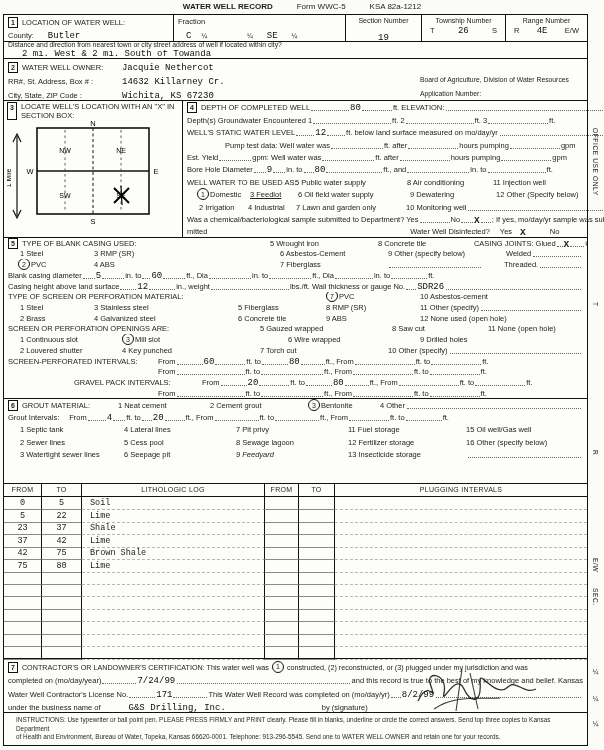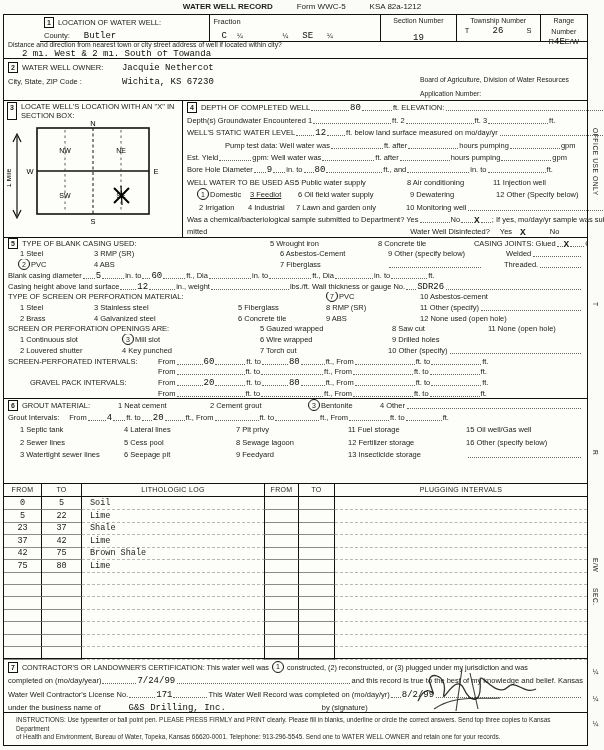--- a/index.html
+++ b/index.html
@@ -15,21 +15,21 @@
   .hx{font-family:"Liberation Mono","DejaVu Sans Mono",monospace;font-size:9.5px;font-weight:bold;line-height:9px;}
   .d{border-bottom:1.1px dotted #666;height:2px;margin:0 1px 2px;display:inline-block;flex:0 0 auto;}
   .df{flex:1 1 auto;border-bottom:1.1px dotted #666;height:2px;margin:0 2px 2px;}
   .sp{display:inline-block;flex:0 0 auto;}
   .cr{display:inline-flex;justify-content:center;align-items:center;width:10px;height:10px;border:1.2px solid #111;border-radius:50%;font-size:7px;line-height:9px;margin-right:1px;flex:0 0 auto;}
   .nb{display:inline-block;border:1px solid #111;font-size:7px;font-weight:bold;padding:0 2px;margin-right:4px;line-height:9px;flex:0 0 auto;}
   .cell{box-sizing:border-box;border-right:1px solid #111;}
   .fx{flex:0 0 auto;}
   
   .s1{height:44px;}
-  .s1top{display:flex;height:26px;border-bottom:1px solid #111;margin-left:36px;}
+  .s1top{display:flex;height:26px;border-bottom:1px solid #111;}
   .c-county{width:170px;}
   .c-frac{width:172px;}
   .c-secn{width:76px;text-align:center;}
   .c-town{width:84px;}
   .c-range{flex:1;border-right:none;}
   .hdrlbl{font-size:7px;line-height:11px;text-align:center;display:block;}
   .trr{display:flex;justify-content:space-between;padding:0 8px;align-items:baseline;}
   
   .s2{height:42px;}
   .s2 .ln{height:14px;}
@@ -146,20 +146,24 @@
           <span class="sp" style="width:14px;"></span>
           <span class="vl">2 mi. West &amp; 2 mi. South of Towanda</span>
         </div>
     </div>
 
     <div class="sec s2">
       <div class="ln">
           <span class="nb">2</span>
           <span class="lb" style="width:100px;">WATER WELL OWNER:</span>
           <span class="vl">Jacquie Nethercot</span>
+        </div>
+      <div class="ln">
+          <span class="lb" style="width:114px;">RR#, St. Address, Box # :</span>
+          <span class="vl">14632 Killarney Cr.</span>
         </div>
       <div class="ln">
           <span class="lb" style="width:114px;">City, State, ZIP Code :</span>
           <span class="vl">Wichita, KS  67230</span>
         </div>
       <span class="absr" style="left:416px;top:16px;">Board of Agriculture, Division of Water Resources</span>
       <span class="absr" style="left:416px;top:30px;">Application Number:</span>
     </div>
 
     <div class="sec s34">
@@ -396,21 +400,21 @@
         </div>
       <div class="ln">
           <span class="lb fx" style="width:252px;">SCREEN OR PERFORATION OPENINGS ARE:</span>
           <span class="lb fx" style="width:132px;">5 Gauzed wrapped</span>
           <span class="lb fx" style="width:96px;">8 Saw cut</span>
           <span class="lb">11 None (open hole)</span>
         </div>
       <div class="ln">
           <span class="sp" style="width:12px;"></span>
           <span class="lb fx" style="width:102px;">1 Continuous slot</span>
-          <span class="fx" style="width:138px;display:flex;align-items:flex-end;">
+          <span class="fx" style="width:166px;display:flex;align-items:flex-end;">
             <span class="cr">3</span>
             <span class="lb">Mill slot</span>
           </span>
           <span class="lb fx" style="width:132px;">6 Wire wrapped</span>
           <span class="lb">9 Drilled holes</span>
         </div>
       <div class="ln">
           <span class="sp" style="width:12px;"></span>
           <span class="lb fx" style="width:102px;">2 Louvered shutter</span>
           <span class="lb fx" style="width:138px;">4 Key punched</span>
@@ -441,21 +445,21 @@
           <span class="lb">ft. to</span>
           <span class="d" style="width:62px;"></span>
           <span class="lb">ft., From</span>
           <span class="d" style="width:60px;"></span>
           <span class="lb">ft. to</span>
           <span class="d" style="width:50px;"></span>
           <span class="lb">ft.</span>
         </div>
       <div class="ln">
           <span class="sp" style="width:22px;"></span>
-          <span class="lb fx" style="width:128px;">GRAVEL PACK INTERVALS:</span>
+          <span class="lb fx" style="width:128px;margin-left:44px;">GRAVEL PACK INTERVALS:</span>
           <span class="lb">From</span>
           <span class="d" style="width:26px;"></span>
           <span class="vl">20</span>
           <span class="d" style="width:30px;"></span>
           <span class="lb">ft. to</span>
           <span class="d" style="width:26px;"></span>
           <span class="vl">80</span>
           <span class="d" style="width:24px;"></span>
           <span class="lb">ft., From</span>
           <span class="d" style="width:60px;"></span>
@@ -524,21 +528,21 @@
           <span class="lb fx" style="width:104px;">2 Sewer lines</span>
           <span class="lb fx" style="width:112px;">5 Cess pool</span>
           <span class="lb fx" style="width:112px;">8 Sewage lagoon</span>
           <span class="lb fx" style="width:118px;">12 Fertilizer storage</span>
           <span class="lb">16 Other (specify below)</span>
         </div>
       <div class="ln">
           <span class="sp" style="width:12px;"></span>
           <span class="lb fx" style="width:104px;">3 Watertight sewer lines</span>
           <span class="lb fx" style="width:112px;">6 Seepage pit</span>
-          <span class="lb fx" style="width:112px;">9 Feedyard</span>
+          <span class="lb fx" style="width:112px;font-style:italic;">9 Feedyard</span>
           <span class="lb fx" style="width:118px;">13 Insecticide storage</span>
           <span class="df"></span>
         </div>
     </div>
 
     <div class="sec tbl">
       <div class="thead">
         <div>FROM</div>
         <div>TO</div>
         <div>LITHOLOGIC LOG</div>

